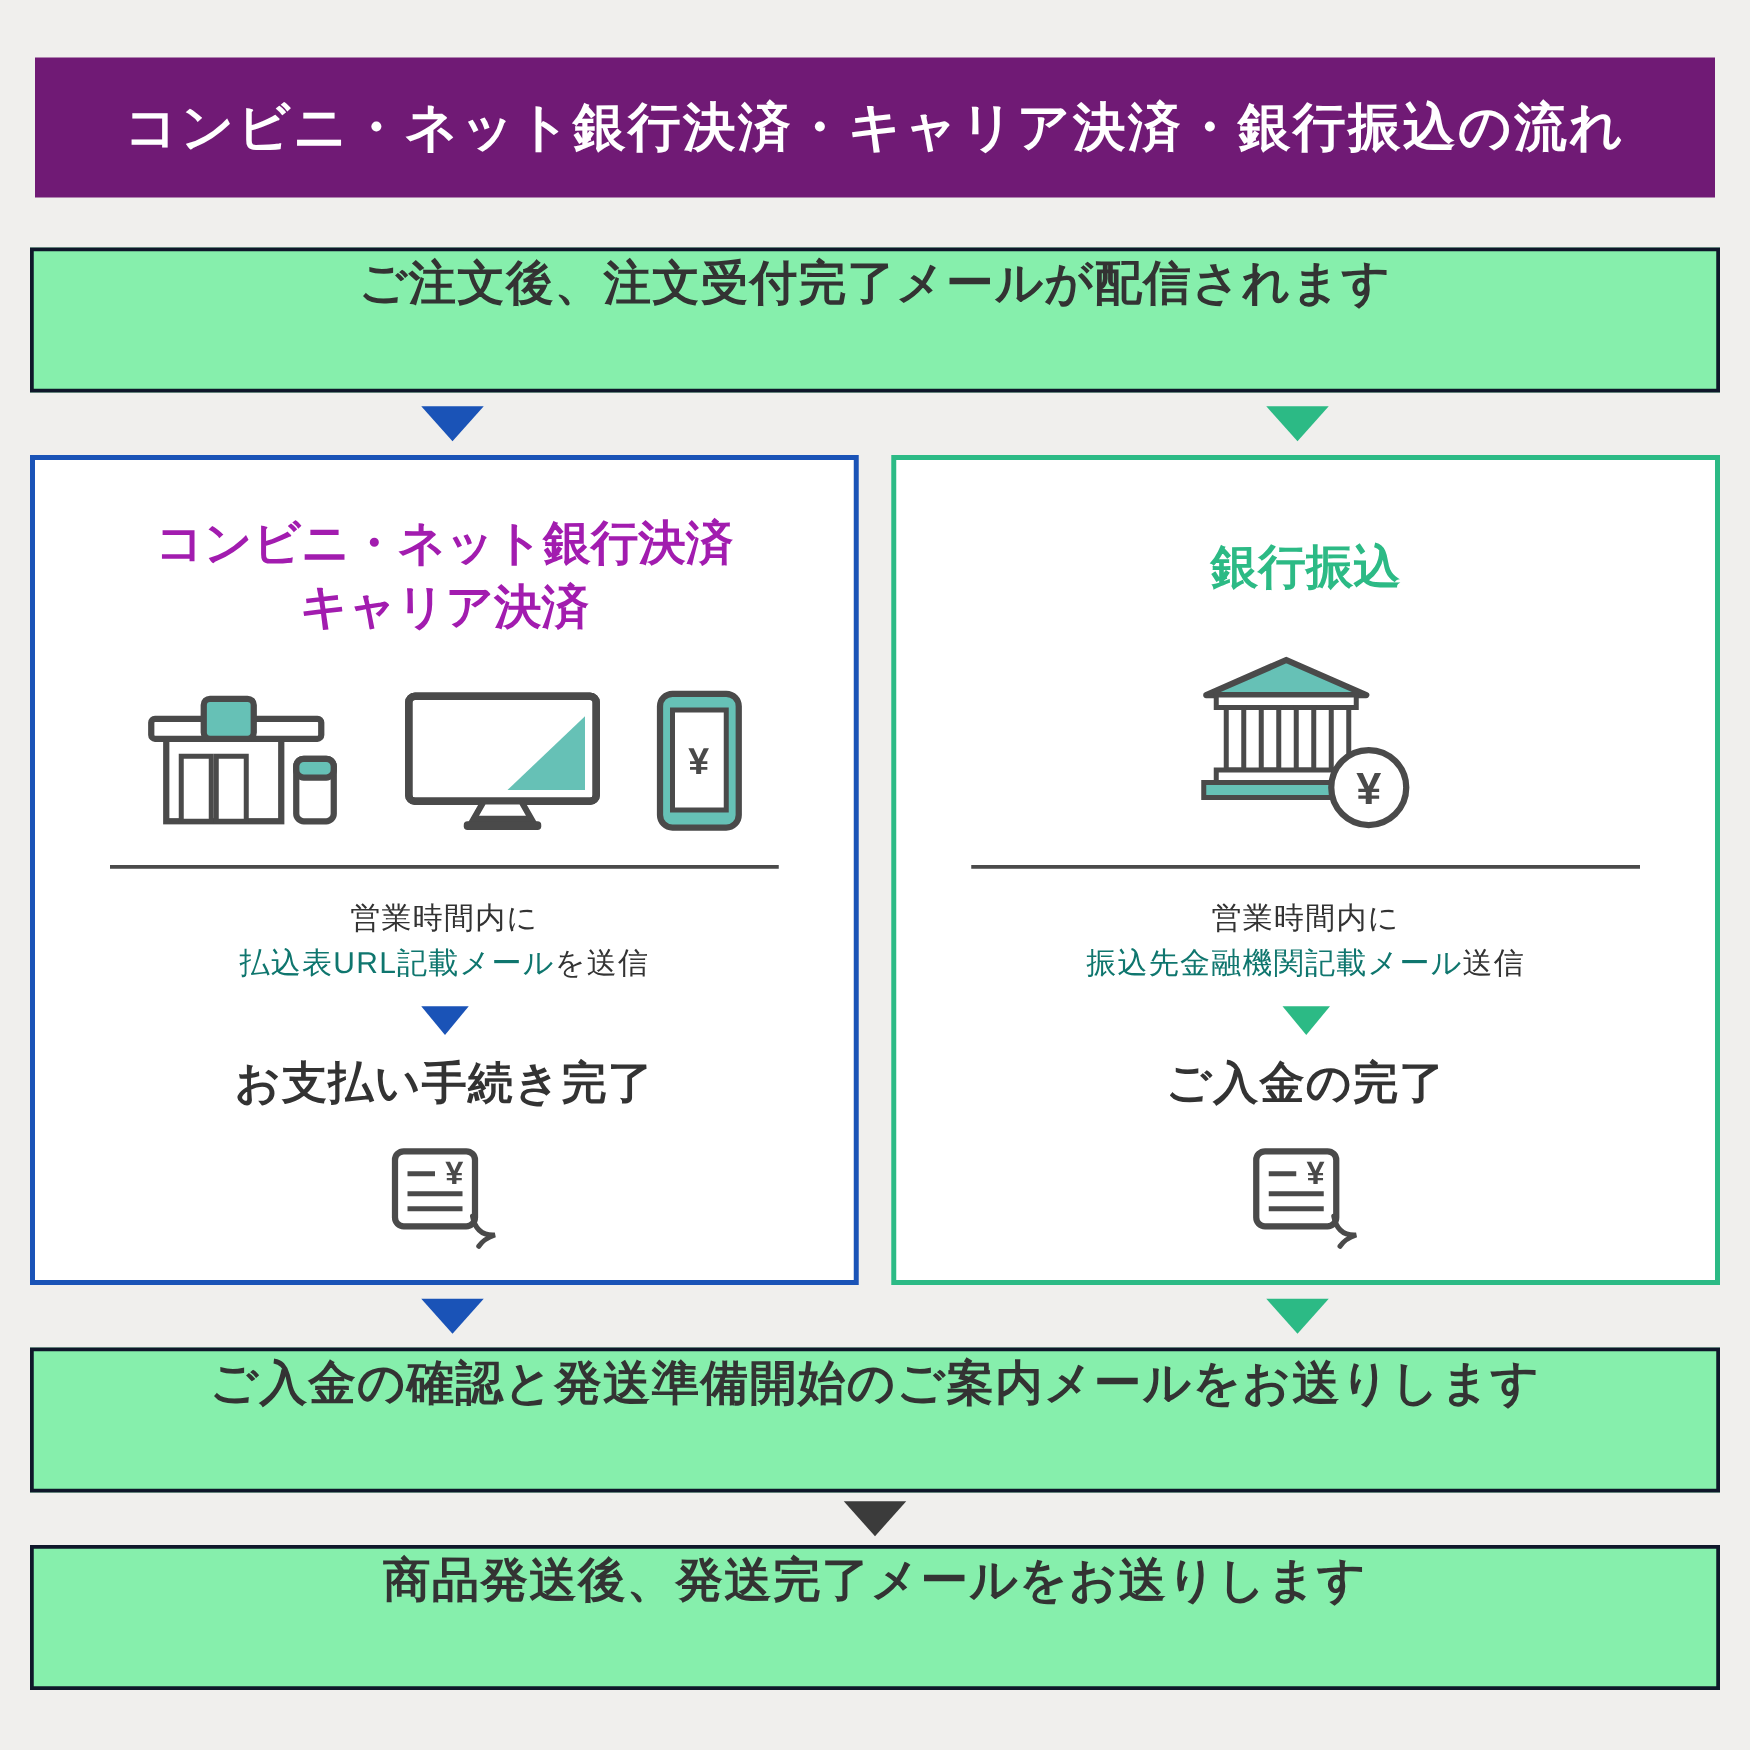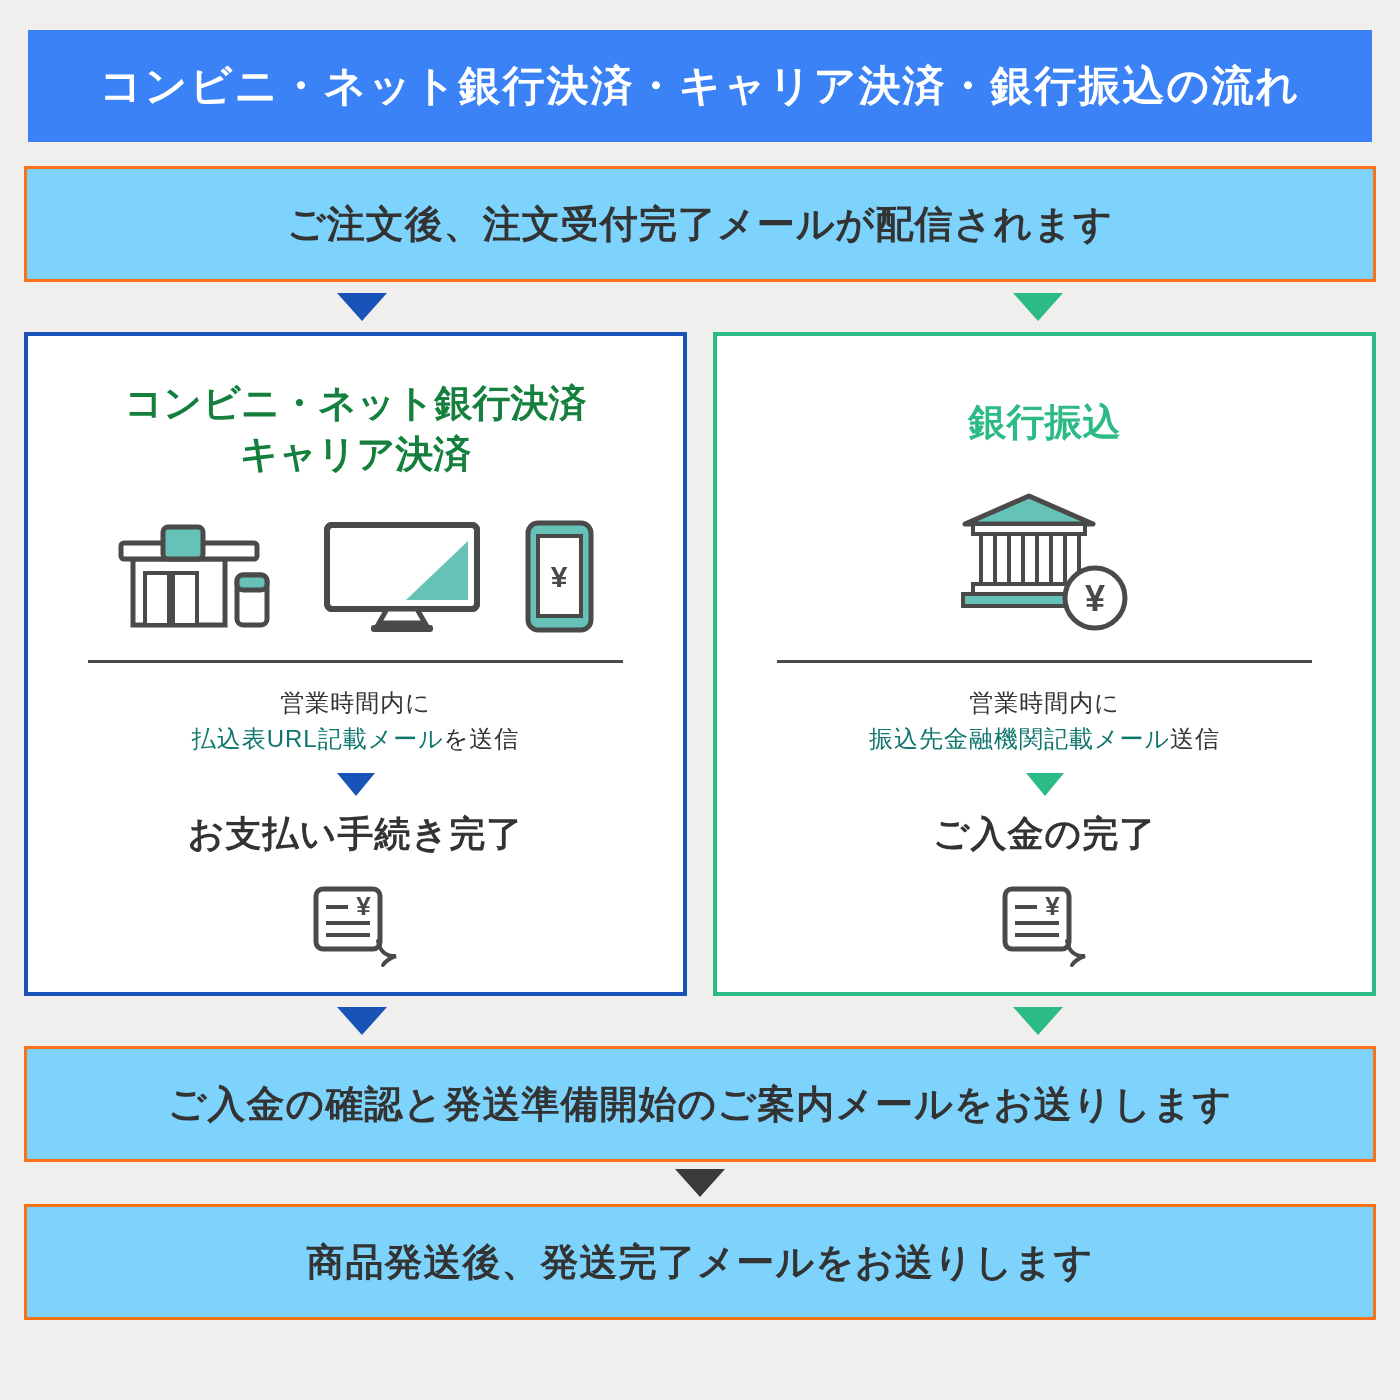--- a/index.html
+++ b/index.html
@@ -10,33 +10,33 @@
     font-family: "Liberation Sans", "DejaVu Sans", sans-serif;
     color: #333333;
   }
   .page {
     width: 1400px; height: 1400px;
     padding: 30px 24px 20px;
     display: flex; flex-direction: column;
   }
   
   .banner {
-    background: #3b82f6; height: 112px; flex: 0 0 auto;
+    background: #701a75; height: 112px; flex: 0 0 auto;
     display: flex; align-items: center; justify-content: center;
-    margin: 0 4px;
+    margin: 16px 4px;
   }
   .banner h1 {
     margin: 0; color: #ffffff; font-size: 42px; font-weight: bold;
     letter-spacing: 2px; white-space: nowrap;
   }
   
   .step-box {
-    background: #7dd3fc; border: 3px solid #f97316;
+    background: #86efac; border: 3px solid #0f172a;
     min-height: 116px; flex: 0 0 auto;
-    display: flex; align-items: center; justify-content: center;
+    display: flex; align-items: flex-start; justify-content: center;
     font-size: 38px; font-weight: bold; letter-spacing: 1px;
     text-align: center;
   }
   .step-box.first { margin-top: 24px; }
   
   .arrow-row { display: flex; height: 28px; margin: 11px 0; flex: 0 0 auto; }
   .arrow-row .half { flex: 1; display: flex; justify-content: center; }
   .tri {
     width: 0; height: 0;
     border-left: 25px solid transparent;
@@ -56,21 +56,21 @@
     display: flex; flex-direction: column; align-items: center;
     padding: 42px 24px 24px;
   }
   .col.blue-col  { border-color: #1a53b7; }
   .col.green-col { border-color: #2cba85; }
   .col-title {
     margin: 0; font-size: 38px; font-weight: bold; line-height: 1.35;
     text-align: center; height: 104px;
     display: flex; flex-direction: column; justify-content: center;
   }
-  .blue-text  { color: #15803d; }
+  .blue-text  { color: #a21caf; }
   .green-text { color: #2cba85; align-items: flex-end; }
   .icon-row {
     display: flex; align-items: flex-end; justify-content: center;
     gap: 36px; height: 148px; margin-top: 24px;
   }
   .divider {
     width: 88%; border: none; border-top: 3px solid #4a4a4a;
     margin: 26px 0 22px;
   }
   .notice {

